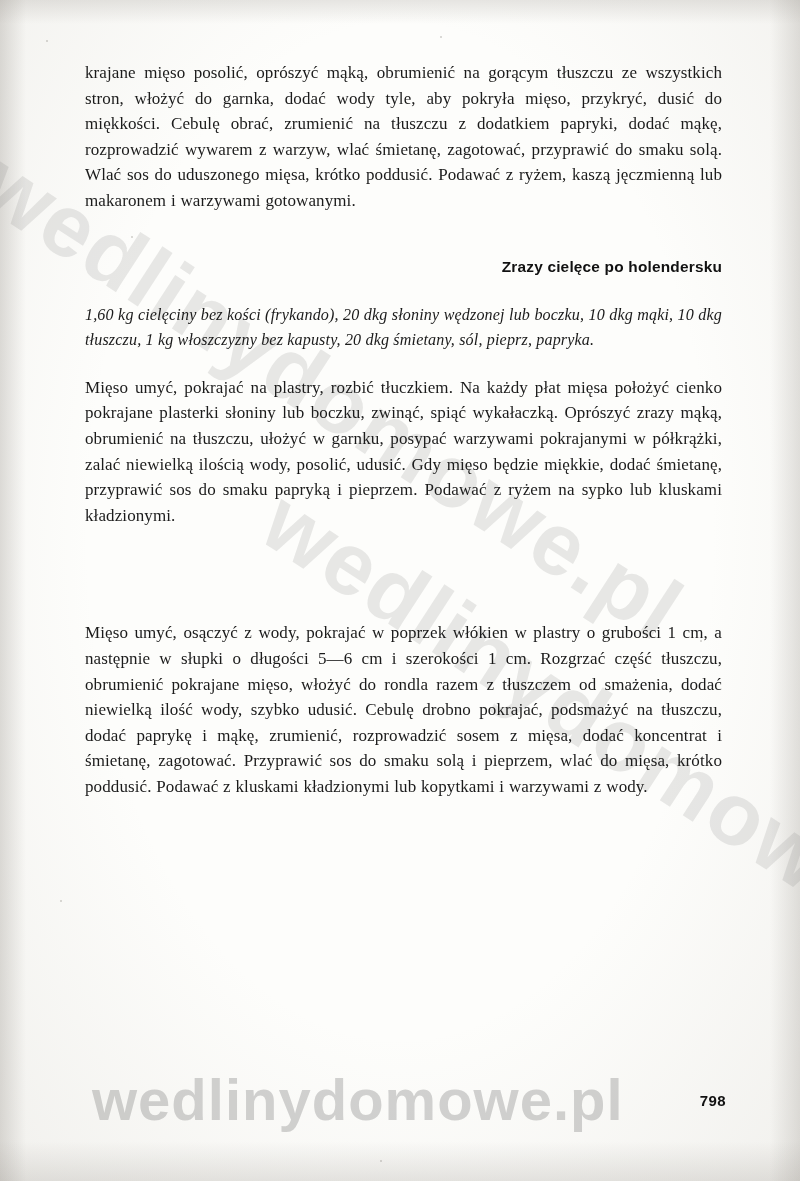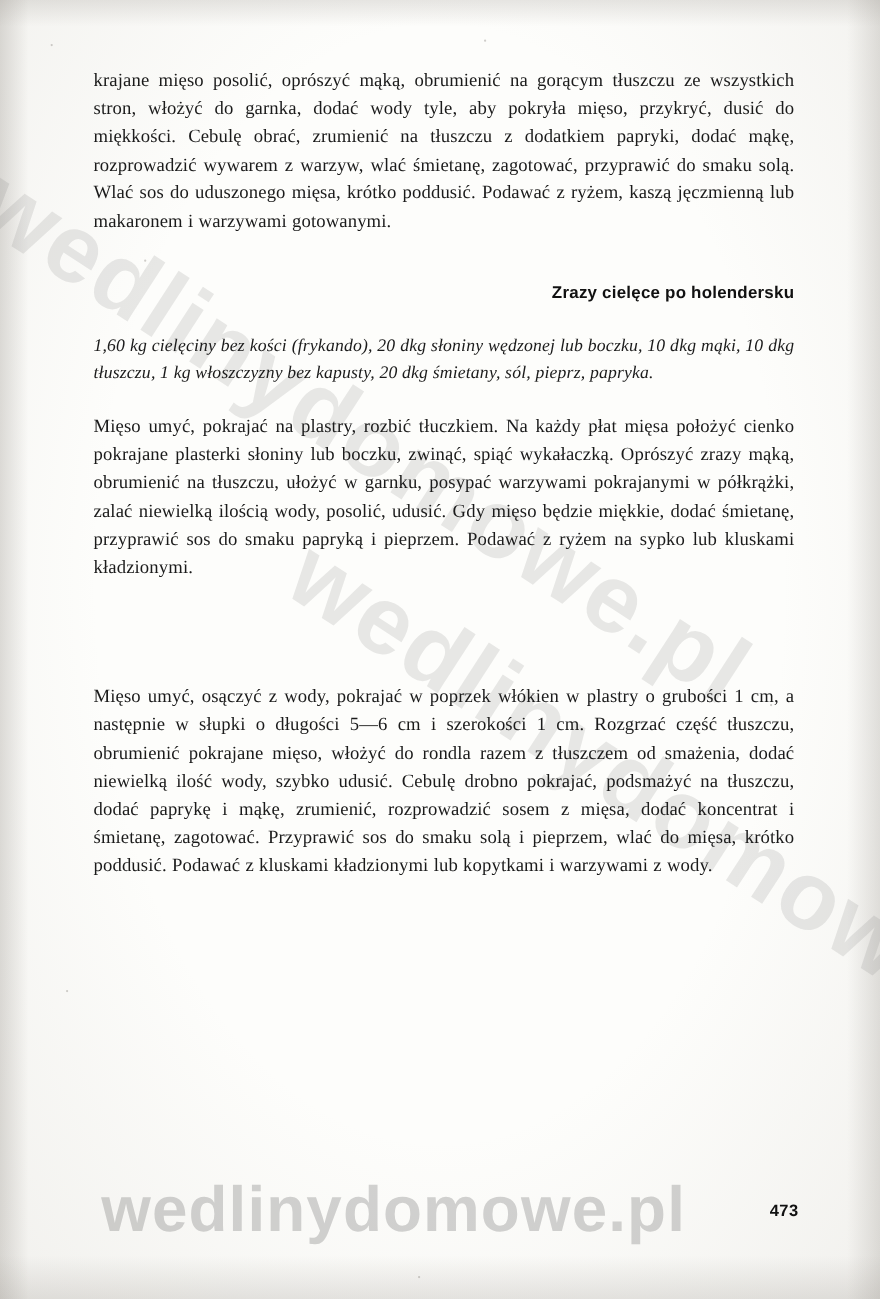--- a/index.html
+++ b/index.html
@@ -182,21 +182,21 @@
     <div class="sp-c"></div>
     <p class="body-text">Mięso umyć, osączyć z wody, pokrajać w poprzek włókien w plastry o grubości 1 cm, a następnie w słupki o długości 5—6 cm i szerokości 1 cm. Rozgrzać część tłuszczu, obrumienić pokrajane mięso, włożyć do rondla razem z tłuszczem od smażenia, dodać niewielką ilość wody, szybko udusić. Cebulę drobno pokrajać, podsmażyć na tłuszczu, dodać paprykę i mąkę, zrumienić, rozprowadzić sosem z mięsa, dodać koncentrat i śmietanę, zagotować. Przyprawić sos do smaku solą i pieprzem, wlać do mięsa, krótko poddusić. Podawać z kluskami kładzionymi lub kopytkami i warzywami z wody.</p>
 
     <div class="sp-d"></div>
     <div class="sp-b"></div>
 
   </div>
 
   <div class="wm wm-bottom">wedlinydomowe.pl</div>
 
-  <div class="page-number">473</div>
+  <div class="page-number">798</div>
 
   <div class="speck" style="left:46px; top:40px; width:2px; height:2px;"></div>
   <div class="speck" style="left:440px; top:36px; width:2px; height:2px;"></div>
   <div class="speck" style="left:131px; top:236px; width:2px; height:2px;"></div>
   <div class="speck" style="left:700px; top:640px; width:2px; height:2px;"></div>
   <div class="speck" style="left:60px; top:900px; width:2px; height:2px;"></div>
   <div class="speck" style="left:380px; top:1160px; width:2px; height:2px;"></div>
 
 </div>
 

